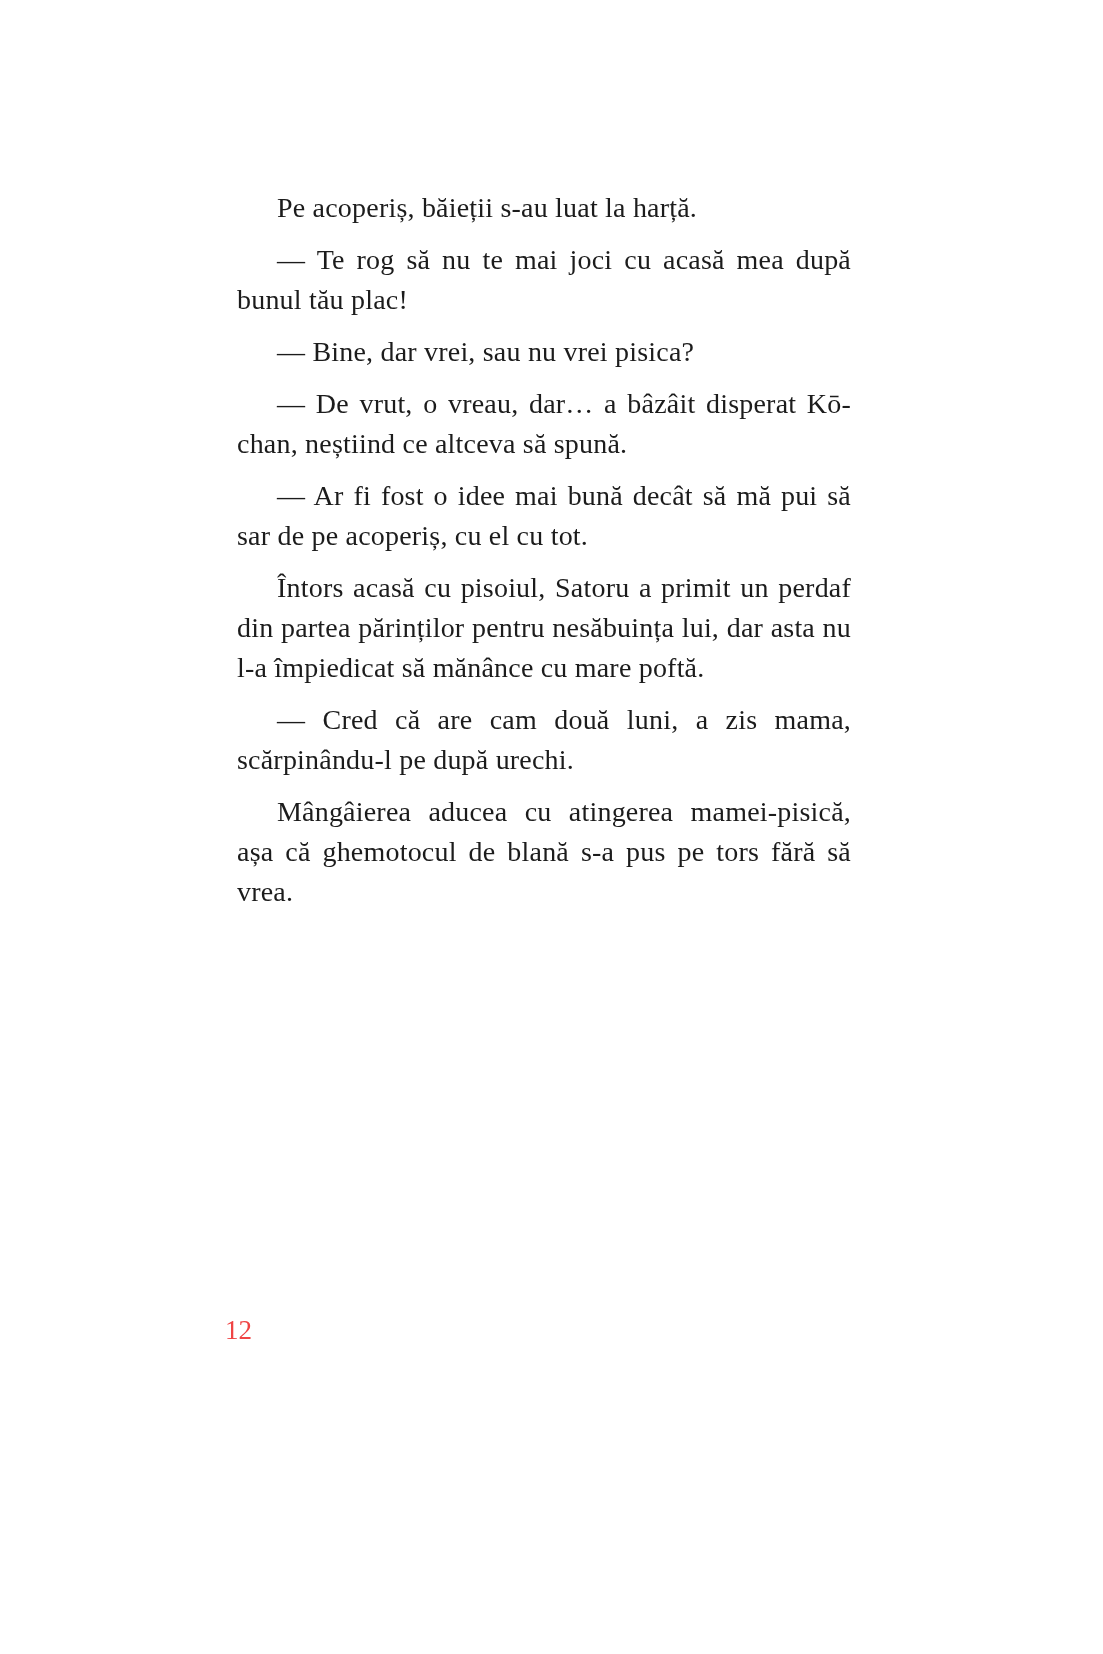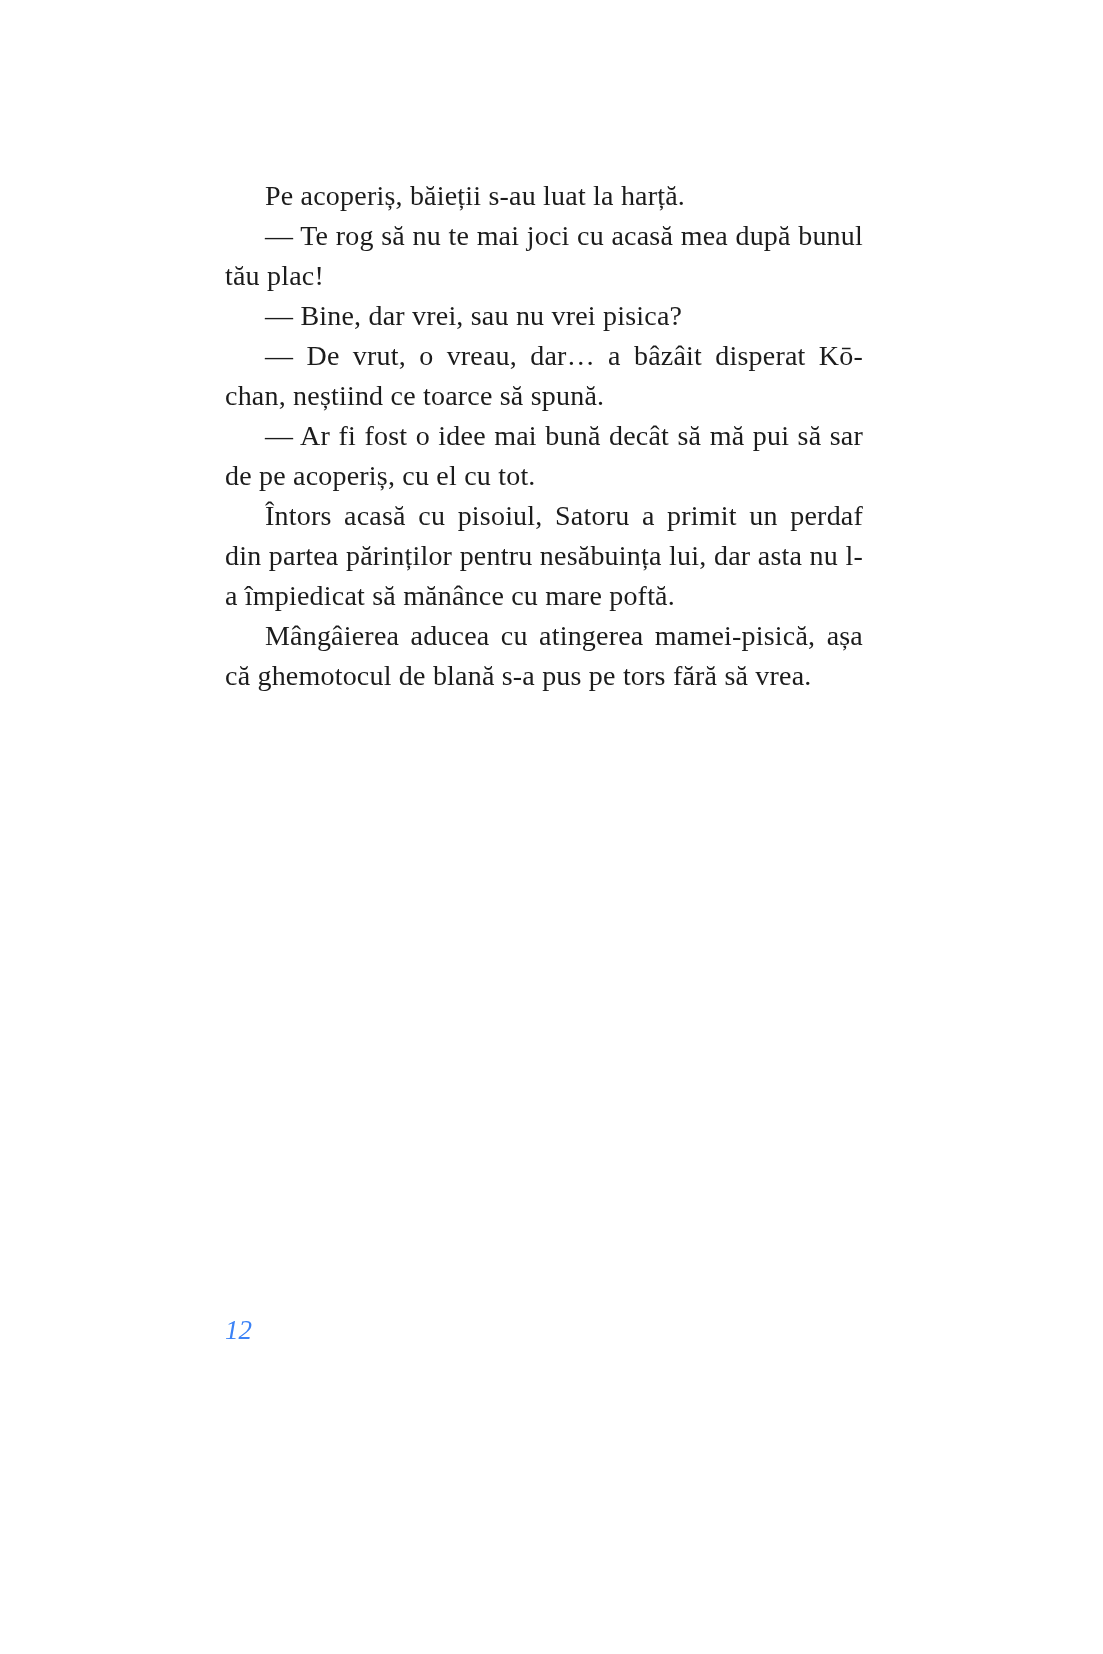--- a/index.html
+++ b/index.html
@@ -23,41 +23,41 @@
     position: absolute;
     left: 225px;
     top: 176px;
     width: 638px;
     font-size: 28px;
     line-height: 40px;
     text-align: justify;
     letter-spacing: 0.2px;
   }
   .text-block p {
-    margin: 0;
+    margin: 12px;
     padding: 0;
     text-indent: 40px;
   }
   .page-number {
     position: absolute;
     left: 225px;
     top: 1310px;
     font-size: 27px;
     line-height: 40px;
-    color: #3b82f6;
-    font-style: italic;
+    color: #ef4444;
   }
 </style>
 </head>
 <body>
 
 <div class="page">
   <div class="text-block">
     <p>Pe acoperiș, băieții s-au luat la harță.</p>
     <p>— Te rog să nu te mai joci cu acasă mea după bunul tău plac!</p>
     <p>— Bine, dar vrei, sau nu vrei pisica?</p>
-    <p>— De vrut, o vreau, dar… a bâzâit disperat Kō-chan, neștiind ce toarce să spună.</p>
+    <p>— De vrut, o vreau, dar… a bâzâit disperat Kō-chan, neștiind ce altceva să spună.</p>
     <p>— Ar fi fost o idee mai bună decât să mă pui să sar de pe acoperiș, cu el cu tot.</p>
     <p>Întors acasă cu pisoiul, Satoru a primit un perdaf din partea părinților pentru nesăbuința lui, dar asta nu l-a împiedicat să mănânce cu mare poftă.</p>
+    <p>— Cred că are cam două luni, a zis mama, scărpinându-l pe după urechi.</p>
     <p>Mângâierea aducea cu atingerea mamei-pisică, așa că ghemotocul de blană s-a pus pe tors fără să vrea.</p>
   </div>
   <div class="page-number">12</div>
 </div>
 
 </body></html>

